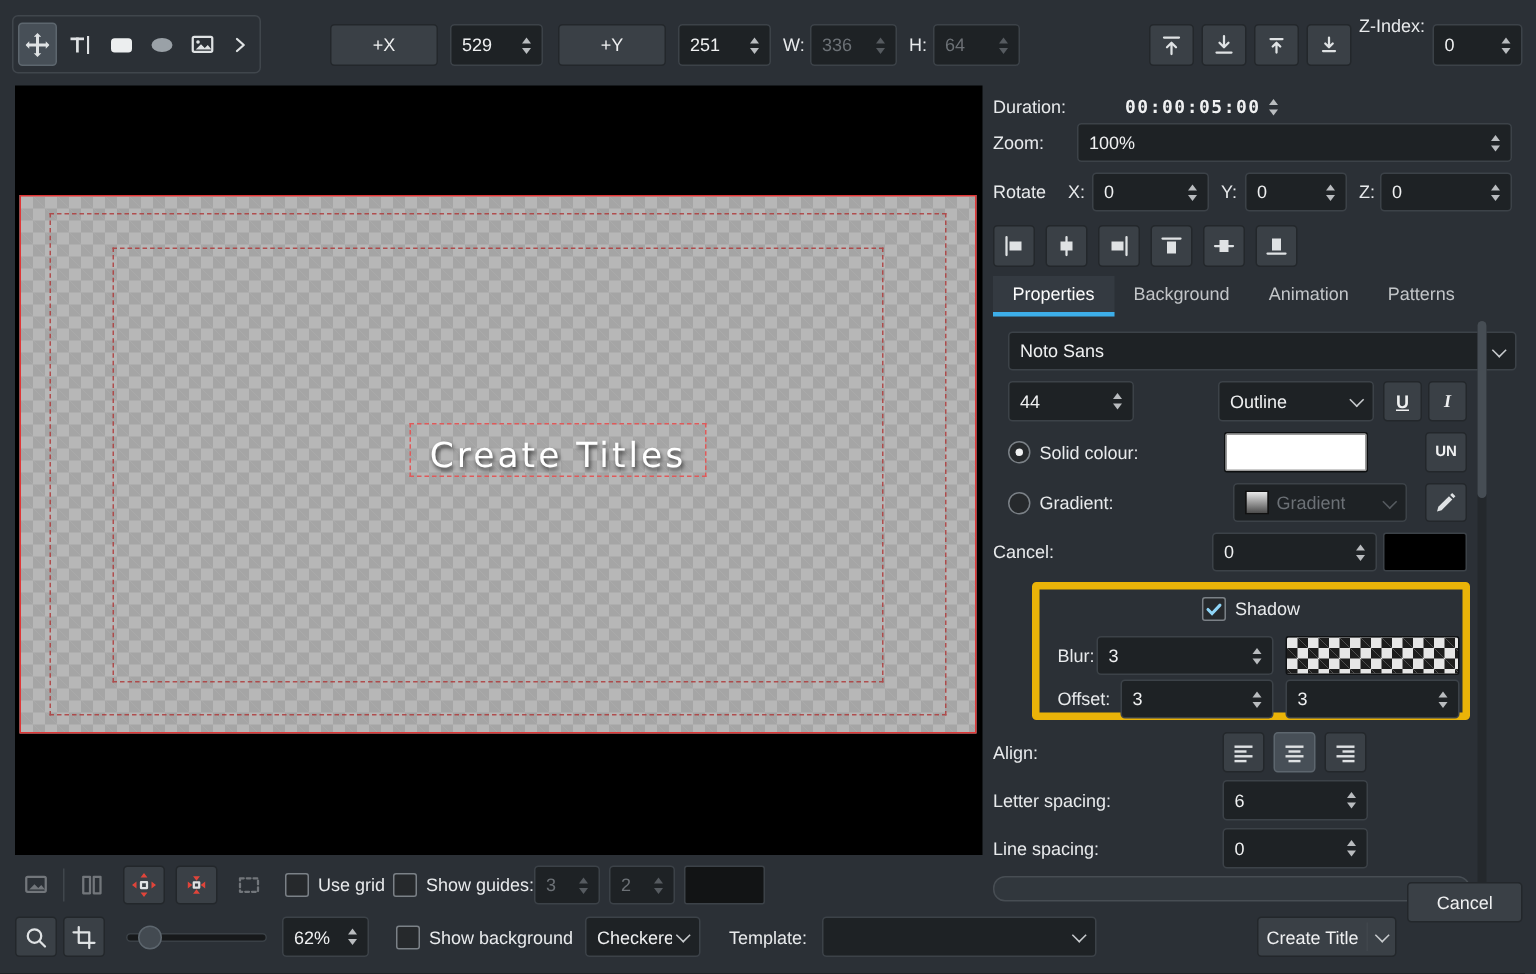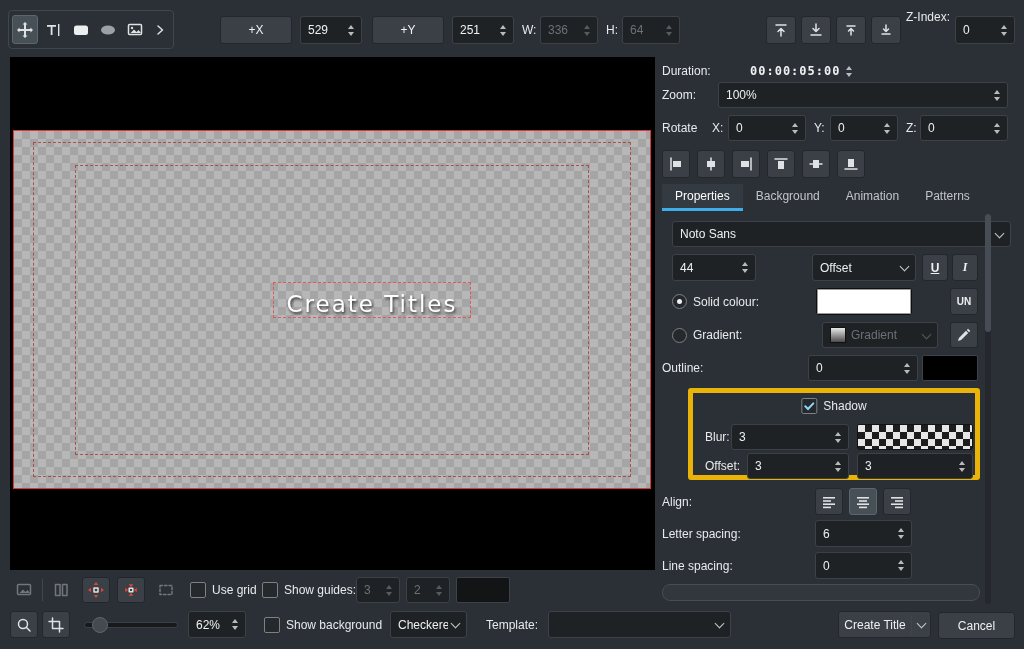--- a/index.html
+++ b/index.html
@@ -281,21 +281,21 @@
   </div>
 
   <div class="abs spin" style="left:672px;top:254px;width:84px;height:27px;">
     <span class="val">44</span>
     <span class="arrows">
         <i class="tri-up"></i>
         <i class="tri-down"></i>
       </span>
   </div>
   <div class="abs combo" style="left:812px;top:254px;width:104px;height:27px;">
-    <span class="cval">Offset</span>
+    <span class="cval">Outline</span>
     <span class="chev"></span>
   </div>
   <div class="abs btn" style="left:922px;top:254px;width:26px;height:27px;">
     <span class="ubtn">U</span>
   </div>
   <div class="abs btn" style="left:952px;top:254px;width:26px;height:27px;">
     <span class="ibtn">I</span>
   </div>
 
   <div class="abs checkbox" style="left:672px;top:288px;height:27px;">
@@ -320,21 +320,21 @@
     </span>
     <span class="chev"></span>
   </div>
   <div class="abs btn" style="left:950px;top:322px;width:28px;height:26px;">
     <svg width="16" height="16" viewBox="0 0 16 16">
         <path class="f" d="M2 14l.9-3.1L10 3.8 12.2 6 5.1 13.1z"></path>
         <path class="f" d="M10.8 3l1.3-1.3 2.2 2.2L13 5.2z"></path>
       </svg>
   </div>
 
-  <div class="abs lbl" style="left:662px;top:355px;height:26px;">Outline:</div>
+  <div class="abs lbl" style="left:662px;top:355px;height:26px;">Cancel:</div>
   <div class="abs spin" style="left:808px;top:355px;width:110px;height:26px;">
     <span class="val">0</span>
     <span class="arrows">
         <i class="tri-up"></i>
         <i class="tri-down"></i>
       </span>
   </div>
   <div class="abs swatch-black" style="left:922px;top:355px;width:56px;height:26px;"></div>
 
   <div class="abs groupbox" style="left:688px;top:388px;width:292px;height:92px;">
@@ -509,17 +509,17 @@
     <span class="cval"></span>
     <span class="chev"></span>
   </div>
   <div class="abs btn" style="left:838px;top:611px;width:93px;height:27px;padding:0;">
     <span style="flex:1;display:flex;align-items:center;justify-content:center;">Create Title</span>
     <span class="sep" style="width:1px;height:19px;"></span>
     <span style="width:18px;display:flex;align-items:center;justify-content:center;">
         <span class="chev" style="margin:0 0 2px 0;"></span>
       </span>
   </div>
-  <div class="abs btn" style="left:938px;top:588px;width:77px;height:27px;margin-top:24px;">
+  <div class="abs btn" style="left:938px;top:588px;width:77px;height:27px;">
     <span>Cancel</span>
   </div>
 
 </div>
 
 </body></html>

